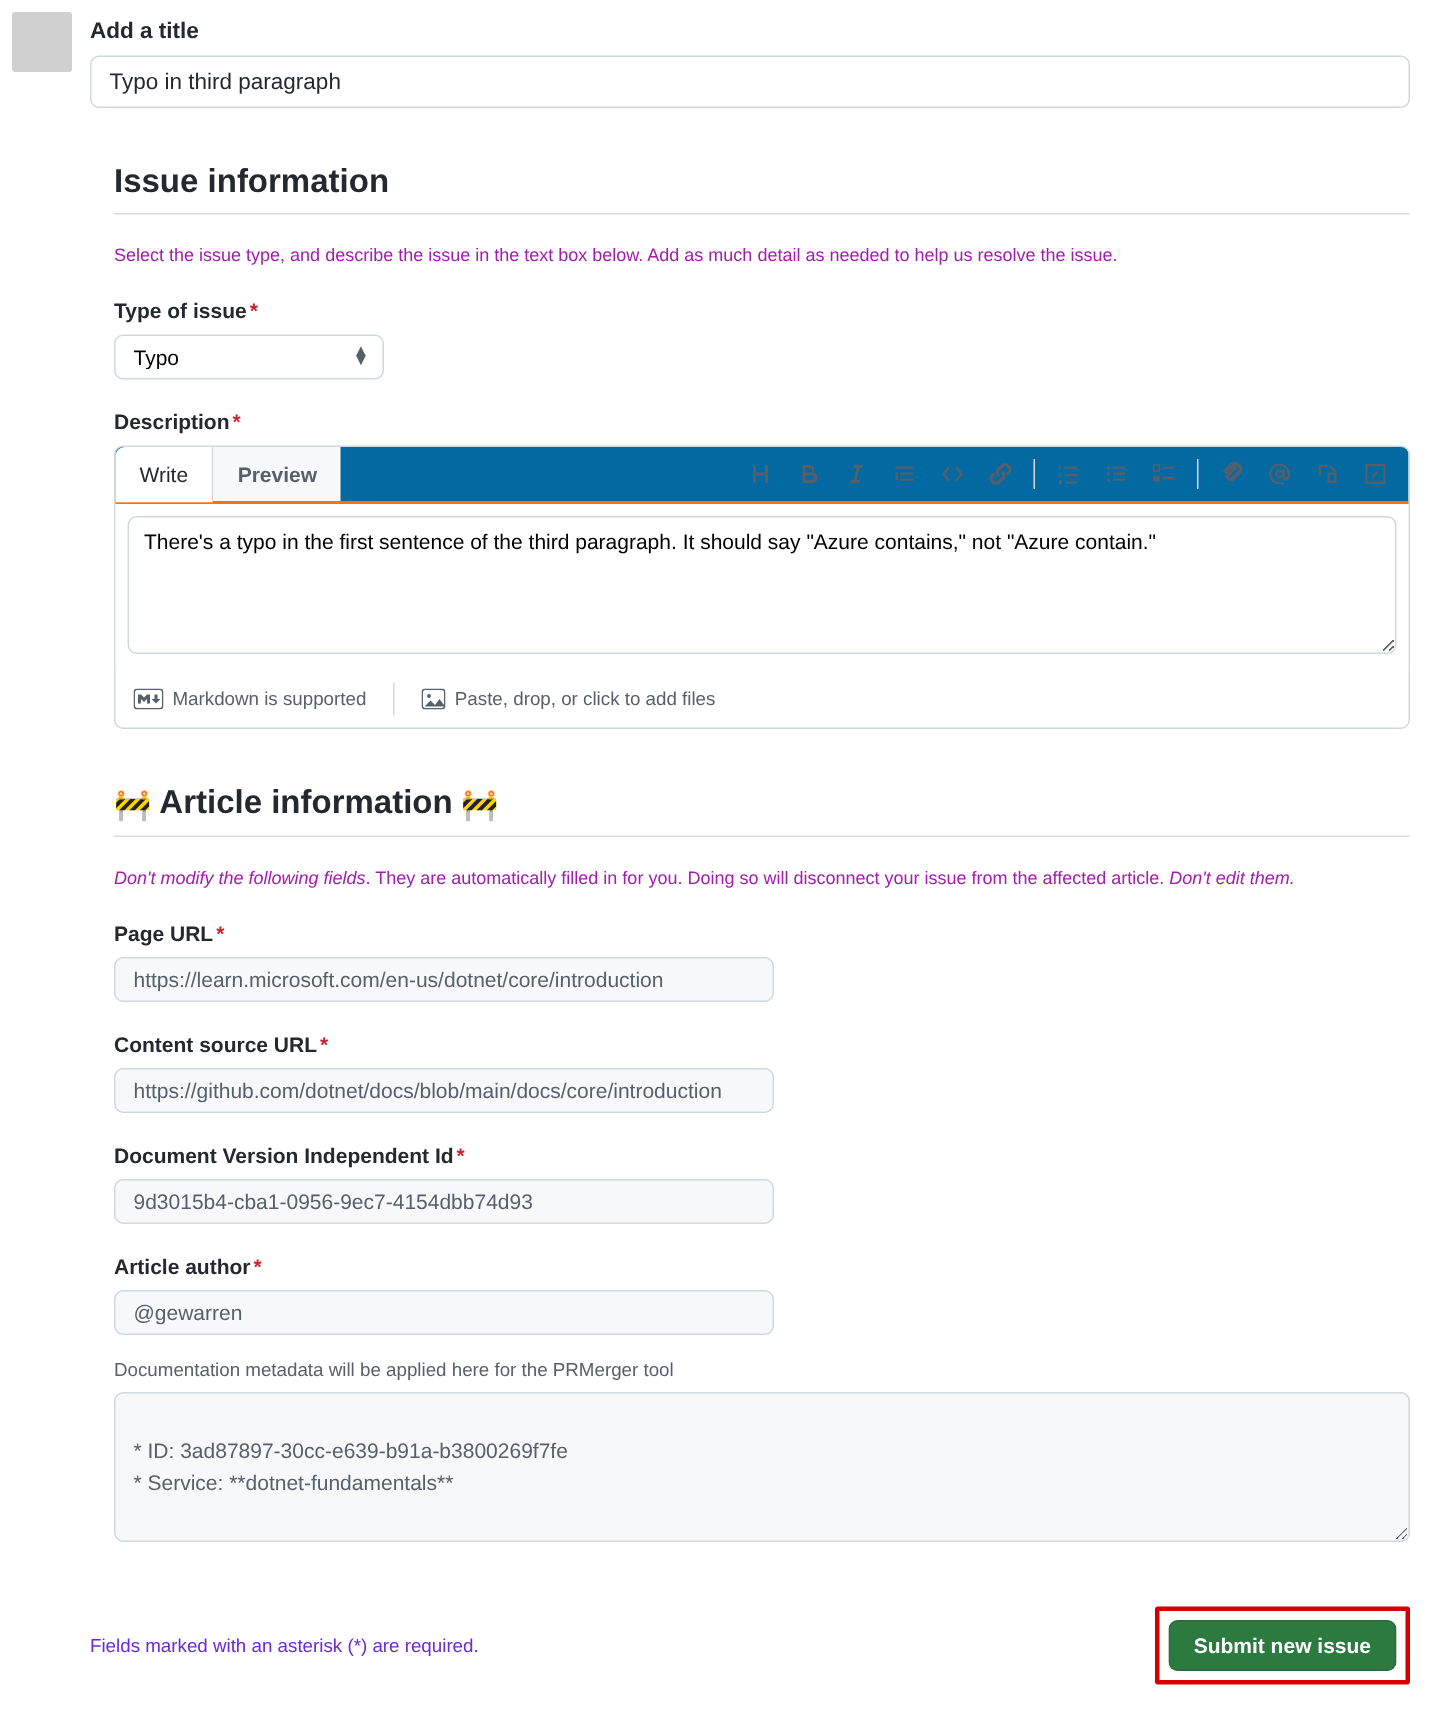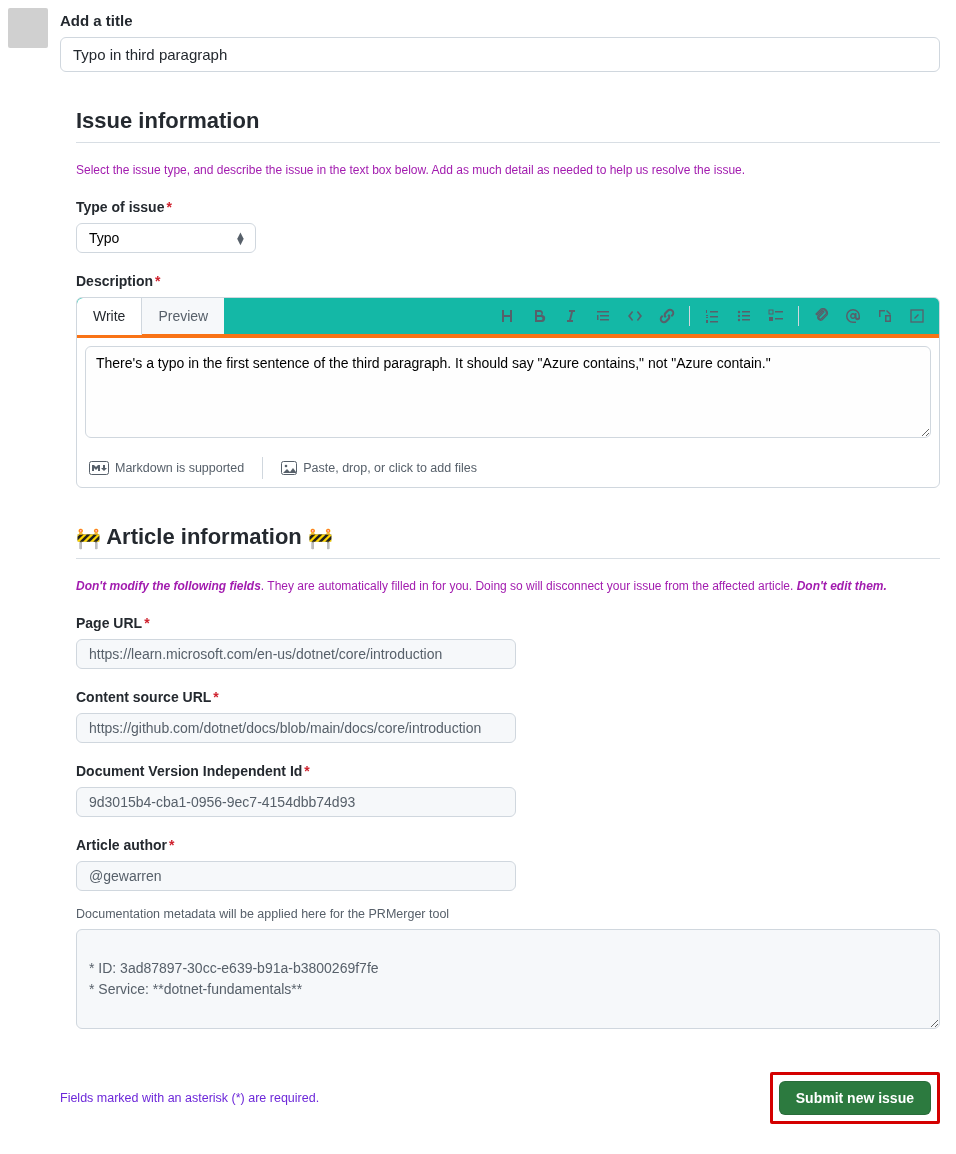--- a/index.html
+++ b/index.html
@@ -38,22 +38,22 @@
   }
   .select-caret {
     position: absolute; right: 10px; top: 50%; transform: translateY(-50%);
     pointer-events: none; font-size: 11px; color: #57606a;
     display: flex; flex-direction: column; gap:0; line-height: 0.5;
   }
   .editor-box {
     border: 1px solid #d0d7de; border-radius: 6px; overflow: hidden;
   }
   .editor-tabs {
-    display: flex; align-items: center; background: #14b8a6;
-    border-bottom: 4px solid #f97316; position: relative;
+    display: flex; align-items: center; background: #0369a1;
+    border-bottom: 2px solid #f97316; position: relative;
   }
   .editor-tab {
     padding: 10px 16px; font-size: 14px; cursor: pointer; background: #f6f8fa;
     border-right: 1px solid #d0d7de; color: #57606a;
   }
   .editor-tab.active {
     background: #ffffff; color: #24292f; border-bottom: 1px solid #ffffff;
     margin-bottom: -1px; border-top-left-radius: 6px;
   }
   .editor-toolbar {
@@ -71,21 +71,21 @@
     width: 100%; min-height: 92px; padding: 8px 10px; border: 1px solid #d0d7de;
     border-radius: 6px; font-family: inherit; font-size: 14px; resize: vertical;
     background: #f6f8fa22;
   }
   .editor-footer {
     display: flex; padding: 8px 12px; gap: 18px;
     font-size: 12.5px; color: #57606a;
   }
   .editor-footer .footer-item { display: flex; align-items: center; gap: 6px; }
   .footer-sep { width: 1px; height: 22px; background: #d0d7de; }
-  .italic { font-style: italic; font-weight: bold; }
+  .italic { font-style: italic; }
   .text-input-box {
     padding: 6px 12px; font-size: 14px; border: 1px solid #d0d7de;
     border-radius: 6px; background: #f6f8fa; color: #57606a; width: 440px;
     margin-bottom: 20px;
   }
   .helper { font-size: 12.5px; color: #57606a; margin-top: -4px; margin-bottom: 8px; }
   .metadata-box {
     width: 100%; min-height: 92px; padding: 28px 12px; border: 1px solid #d0d7de;
     border-radius: 6px; background: #f6f8fa; color: #57606a; font-size: 14px;
     font-family: inherit; resize: vertical; line-height: 1.5;
@@ -132,21 +132,21 @@
         </span>
       </div>
 
       <label class="field-label">
         <span>Description</span><span class="asterisk">*</span>
       </label>
 
       <div class="editor-box">
         <div class="editor-tabs">
           <div class="editor-tab active">Write</div>
-          <div class="editor-tab" style="border-right:none;">Preview</div>
+          <div class="editor-tab" style="border-right:none;font-weight:bold;">Preview</div>
           <div class="editor-toolbar">
             <span class="tool-btn">
                 <svg viewBox="0 0 16 16">
                   <path d="M3 2h2v5h6V2h2v12h-2V9H5v5H3z"></path>
                 </svg>
               </span>
             <span class="tool-btn">
                 <svg viewBox="0 0 16 16">
                   <path d="M4 2h5a3 3 0 012.2 5A3 3 0 0110 14H4zm2 2v3h3a1.5 1.5 0 000-3zm0 5v3h4a1.5 1.5 0 000-3z"></path>
                 </svg>

